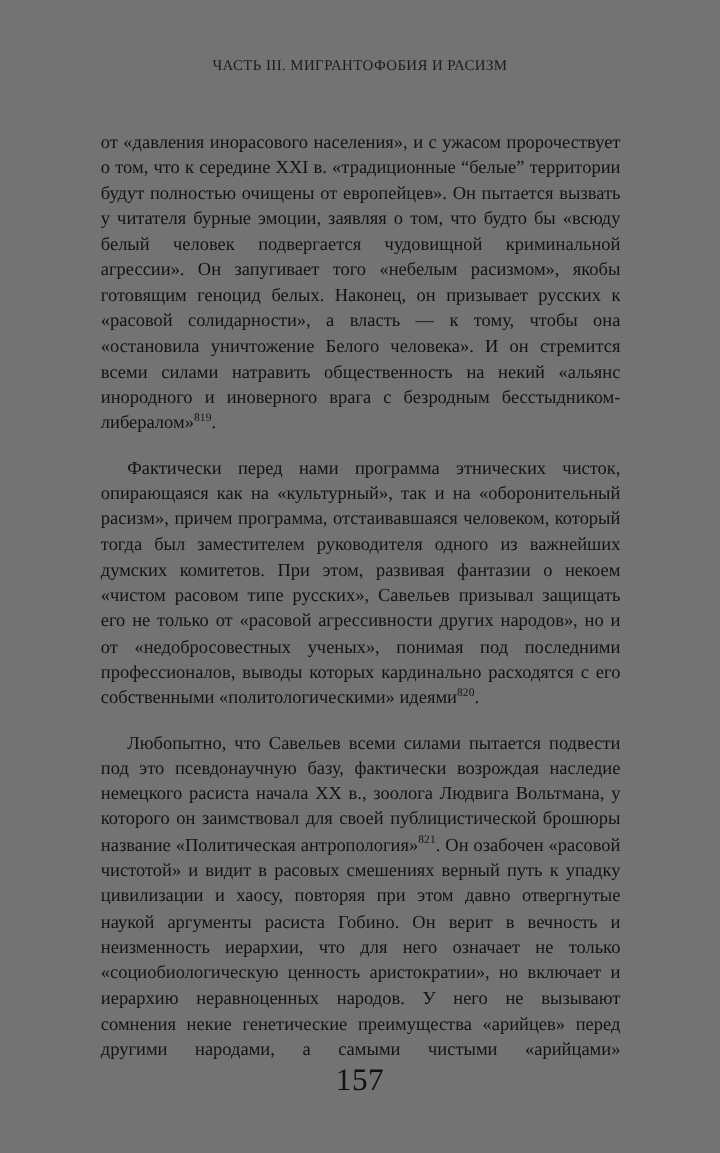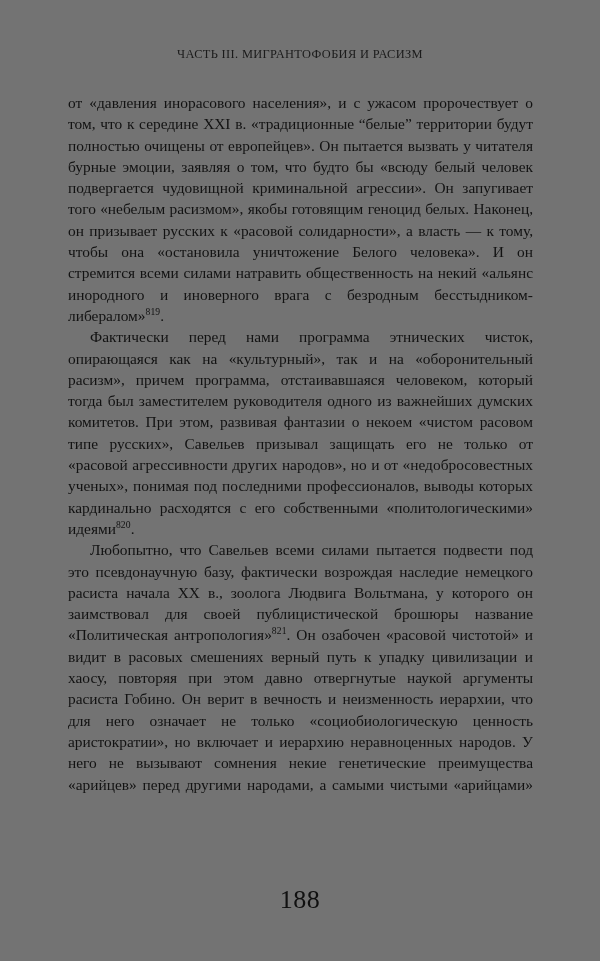--- a/index.html
+++ b/index.html
@@ -44,21 +44,21 @@
     left: 68px;
     width: 465px;
     font-size: 15.4px;
     line-height: 21.3px;
     text-align: justify;
     text-justify: inter-word;
     color: #121212;
   }
 
   .para {
-    margin: 0;
+    margin: 16px;
     text-indent: 0;
     hyphens: manual;
   }
   .para + .para {
     text-indent: 22px;
   }
 
   
   .para:last-child {
     text-align: justify;
@@ -98,15 +98,15 @@
   <div class="textblock">
 
     <p class="para"><span>от «давления инорасового населения», и с ужасом пророчествует о том, что к середине XXI в. «традиционные “белые” территории будут полностью очищены от европейцев». Он пытается вызвать у читателя бурные эмоции, заявляя о том, что будто бы «всюду белый человек подвергается чудовищной криминальной агрессии». Он запугивает того «небелым расизмом», якобы готовящим геноцид белых. Наконец, он призывает русских к «расовой солидарности», а власть — к тому, чтобы она «остановила уничтожение Белого человека». И он стремится всеми силами натравить общественность на некий «альянс инородного и иноверного врага с безродным бесстыдником-либералом»</span><sup class="fn">819</sup><span>.</span></p>
 
     <p class="para"><span>Фактически перед нами программа этнических чисток, опирающаяся как на «культурный», так и на «оборонительный расизм», причем программа, отстаивавшаяся человеком, который тогда был заместителем руководителя одного из важнейших думских комитетов. При этом, развивая фантазии о некоем «чистом расовом типе русских», Савельев призывал защищать его не только от «расовой агрессивности других народов», но и от «недобросовестных ученых», понимая под последними профессионалов, выводы которых кардинально расходятся с его собственными «политологическими» идеями</span><sup class="fn">820</sup><span>.</span></p>
 
     <p class="para"><span>Любопытно, что Савельев всеми силами пытается подвести под это псевдонаучную базу, фактически возрождая наследие немецкого расиста начала XX в., зоолога Людвига Вольтмана, у которого он заимствовал для своей публицистической брошюры название «Политическая антропология»</span><sup class="fn">821</sup><span>. Он озабочен «расовой чистотой» и видит в расовых смешениях верный путь к упадку цивилизации и хаосу, повторяя при этом давно отвергнутые наукой аргументы расиста Гобино. Он верит в вечность и неизменность иерархии, что для него означает не только «социобиологическую ценность аристократии», но включает и иерархию неравноценных народов. У него не вызывают сомнения некие генетические преимущества «арийцев» перед другими народами, а самыми чистыми «арийцами»</span></p>
 
   </div>
 
-  <div class="folio">188</div>
+  <div class="folio">157</div>
 
 </div>
 
 </body></html>

